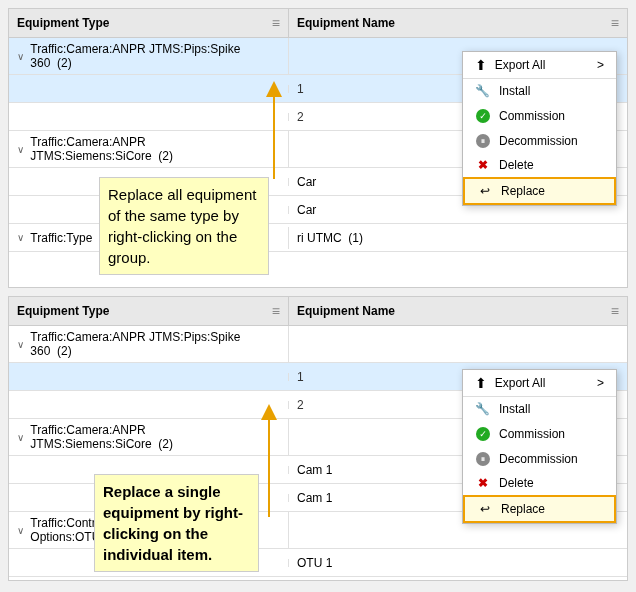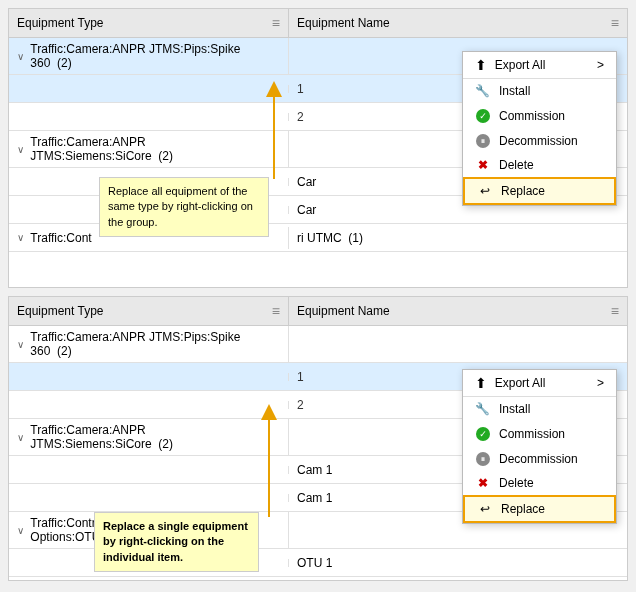--- a/index.html
+++ b/index.html
@@ -15,21 +15,21 @@
       background: #fff;
       border: 1px solid #ccc;
       margin: 8px;
       position: relative;
     }
 
     .table-header {
       display: flex;
       background: #e8e8e8;
       border-bottom: 1px solid #ccc;
-      font-weight: normal;
+      font-weight: bold;
       font-size: 12px;
     }
 
     .col-type {
       flex: 0 0 280px;
       padding: 6px 8px;
       border-right: 1px solid #ccc;
       display: flex;
       align-items: center;
       justify-content: space-between;
@@ -125,21 +125,21 @@
       align-items: center;
       gap: 8px;
     }
 
     
     .tooltip-box {
       position: absolute;
       background: #ffffc0;
       border: 1px solid #ccc;
       padding: 6px 8px;
-      font-size: 11px;
+      font-size: 15px;
       max-width: 160px;
       line-height: 1.4;
       z-index: 20;
     }
 
     
     .arrow-svg {
       position: absolute;
       z-index: 15;
       pointer-events: none;
@@ -237,21 +237,21 @@
   </div>
 
   <div class="table-row">
     <div class="row-type sub-row"></div>
     <div class="row-name">Car</div>
   </div>
 
   <div class="table-row">
     <div class="row-type">
       <span class="chevron">∨</span>
-      <span>Traffic:Cont</span>
+      <span>Traffic:Type</span>
     </div>
     <div class="row-name">ri UTMC&nbsp;&nbsp;(1)</div>
   </div>
 
 
   <div class="context-menu" style="position:absolute; top:42px; right:10px; width:155px;">
     <div class="export-item">
       <div class="left">
         <span style="font-size:14px;">⬆</span>
         <span>Export All</span>

